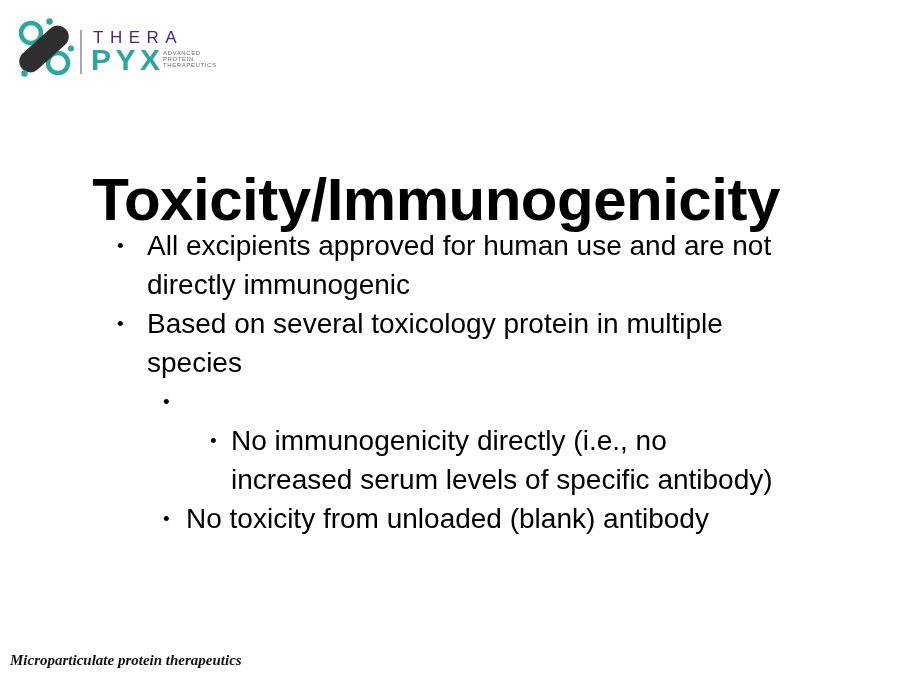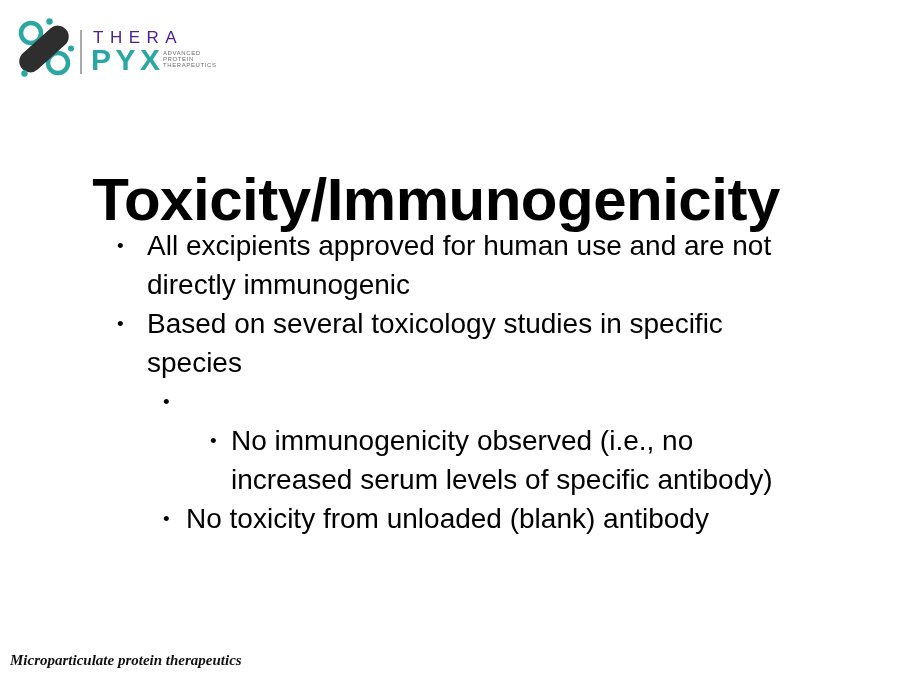--- a/index.html
+++ b/index.html
@@ -84,31 +84,31 @@
   <div class="content">
 
     <div class="bullet-row lvl1">
       <span class="bullet">•</span>
       <span class="btext">All excipients approved for human use and are not
 directly immunogenic</span>
     </div>
 
     <div class="bullet-row lvl1">
       <span class="bullet">•</span>
-      <span class="btext">Based on several toxicology studies in specific
+      <span class="btext">Based on several toxicology protein in multiple
 species</span>
     </div>
 
     <div class="bullet-row lvl2">
       <span class="bullet">•</span>
     </div>
 
     <div class="bullet-row lvl3">
       <span class="bullet">•</span>
-      <span class="btext">No immunogenicity observed (i.e., no
+      <span class="btext">No immunogenicity directly (i.e., no
 increased serum levels of specific antibody)</span>
     </div>
 
     <div class="bullet-row lvl2">
       <span class="bullet">•</span>
       <span class="btext">No toxicity from unloaded (blank) antibody</span>
     </div>
 
   </div>
 

